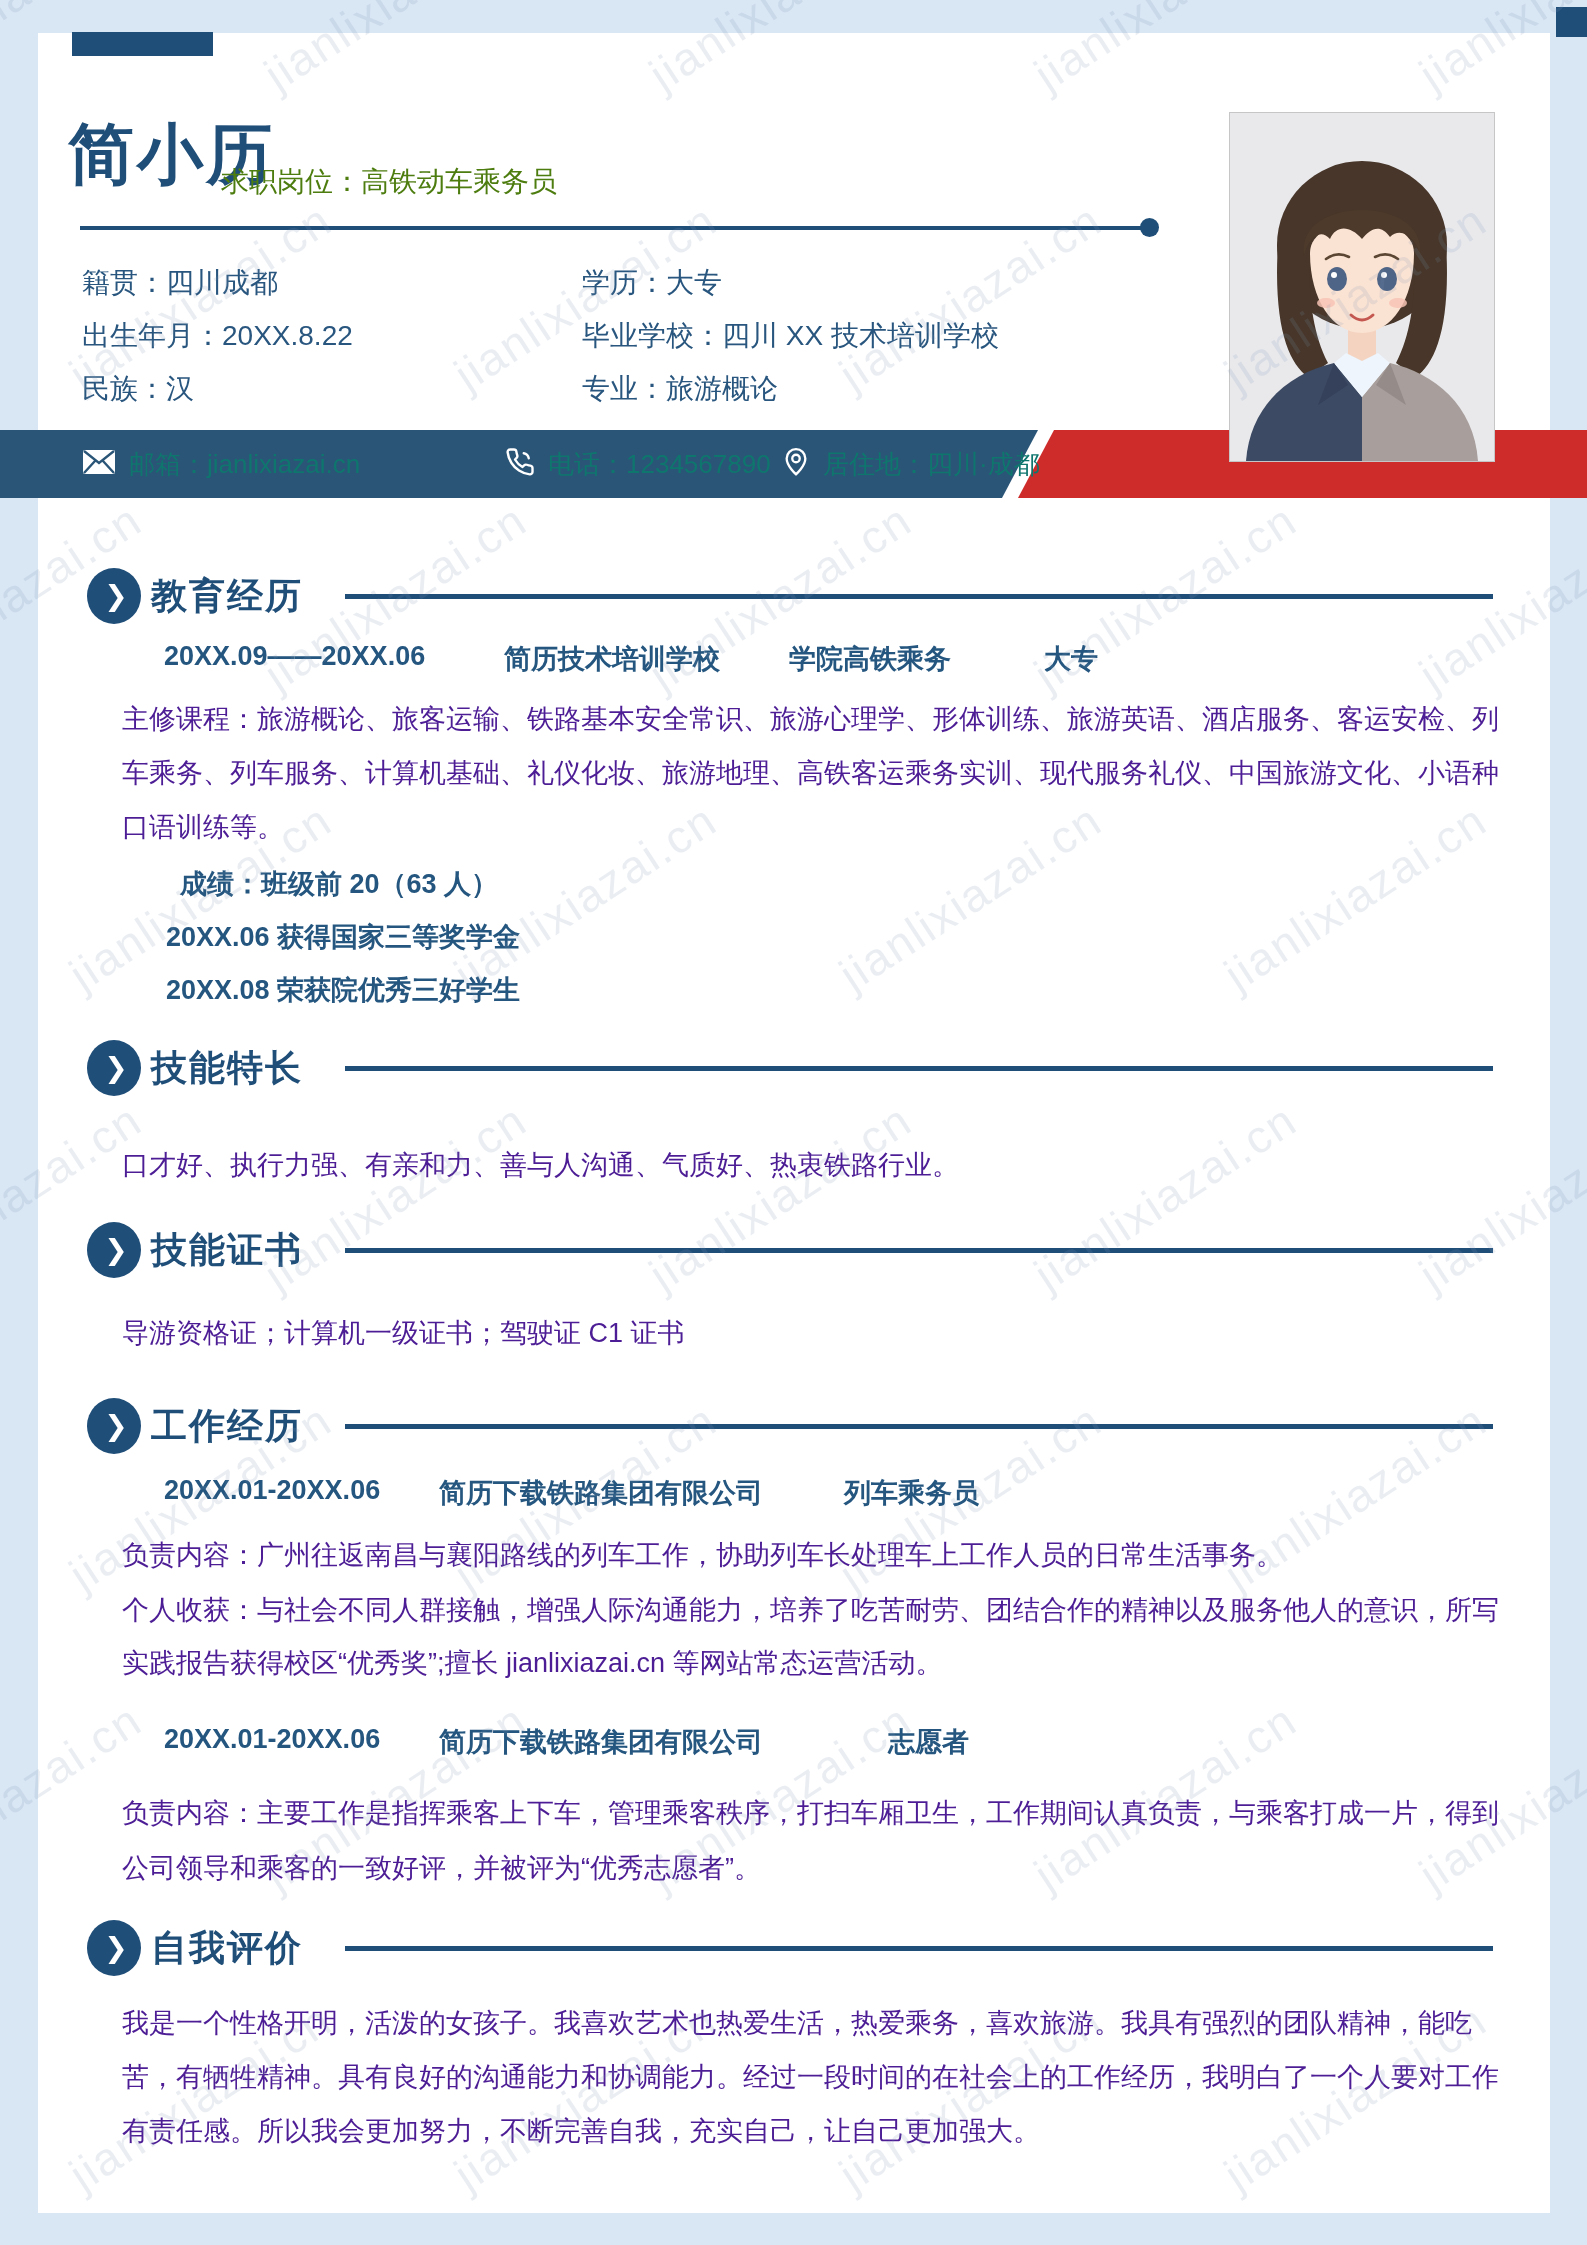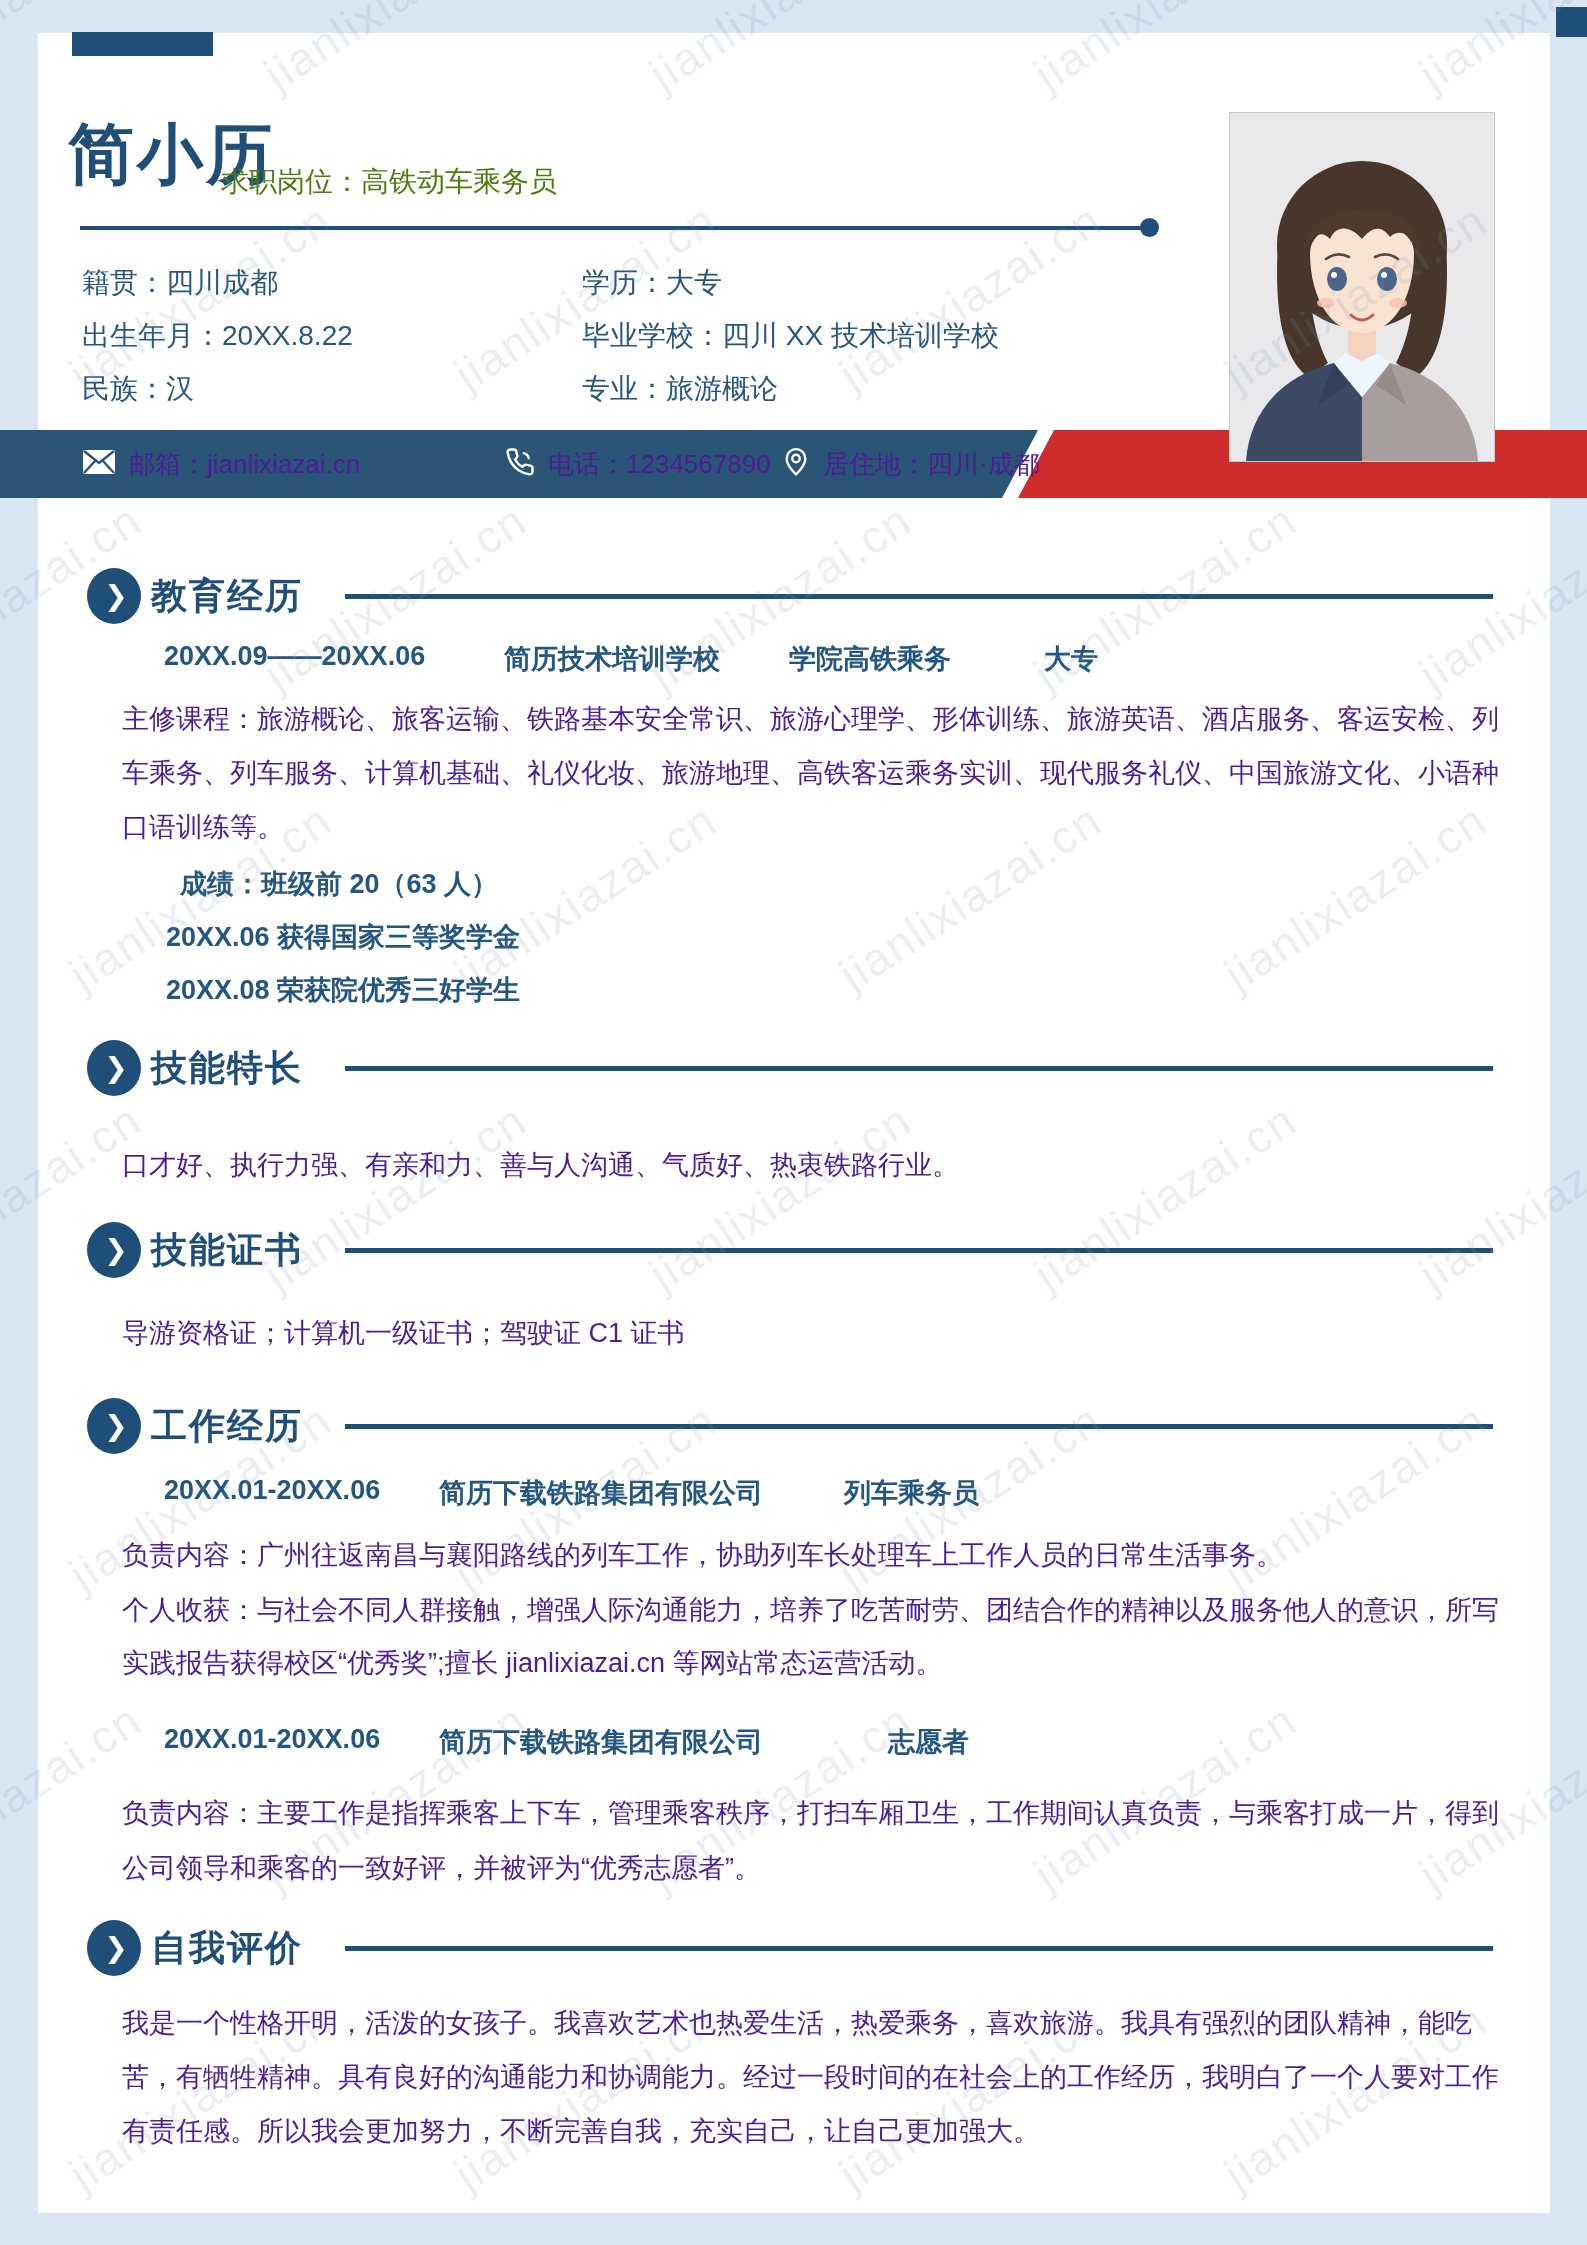--- a/index.html
+++ b/index.html
@@ -18,21 +18,21 @@
   .divider-line { left:80px; top:226px; width:1062px; height:4px; background:#1f4e79; z-index:3; }
   .divider-dot { left:1140px; top:218px; width:19px; height:19px; border-radius:50%; background:#1f4e79; z-index:3; }
 
   .info-item { font-size:28px; font-weight:500; color:#29567e; z-index:3; white-space:nowrap; }
 
   .banner-blue { left:0; top:430px; width:1038px; height:68px; background:#2a5577;
     clip-path:polygon(0 0,100% 0,calc(100% - 36px) 100%,0 100%); z-index:3; }
   .banner-red { left:1018px; top:430px; width:569px; height:68px; background:#ce2b2b;
     clip-path:polygon(36px 0,100% 0,100% 100%,0 100%); z-index:3; }
   .contact-item { top:430px; height:68px; display:flex; align-items:center; gap:13px; z-index:5; }
-  .contact-item span.txt { color:#4c1d95; font-size:26px; font-weight:500; white-space:nowrap;text-align:right; }
+  .contact-item span.txt { color:#0f766e; font-size:26px; font-weight:500; white-space:nowrap;text-align:right; }
 
   .photo-frame { left:1229px; top:112px; width:264px; height:348px; background:#e9e9ec;
     border:1px solid #c6c6c6; z-index:4; overflow:hidden; }
 
   .sec { left:87px; width:1406px; display:flex; align-items:center; z-index:3; position:absolute; }
   .sec-icon { width:54px; height:56px; border-radius:50%; background:#1f4e79;
     display:flex; align-items:center; justify-content:center; flex:0 0 auto; }
   .sec-icon .chev { color:#ffffff; font-size:28px; font-weight:700; padding-left:4px; line-height:1; }
   .sec-title { margin-left:10px; font-size:36px; font-weight:700; color:#1f4e79; white-space:nowrap; letter-spacing:2px; }
   .sec-line { flex:1; height:5px; background:#1f4e79; margin-left:42px; }

